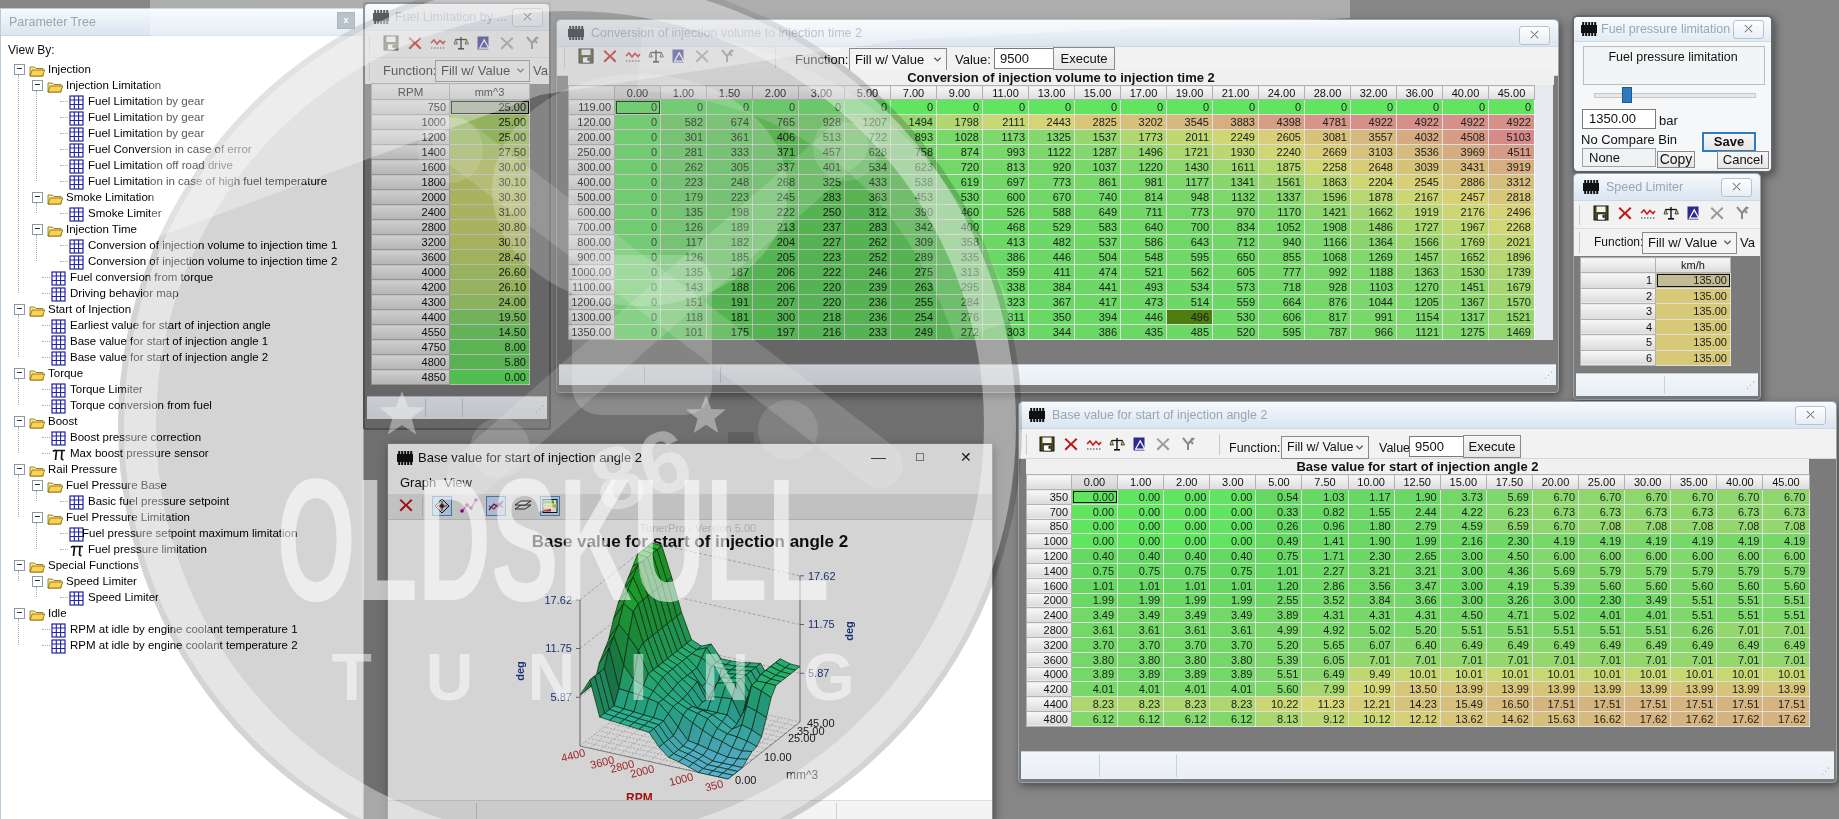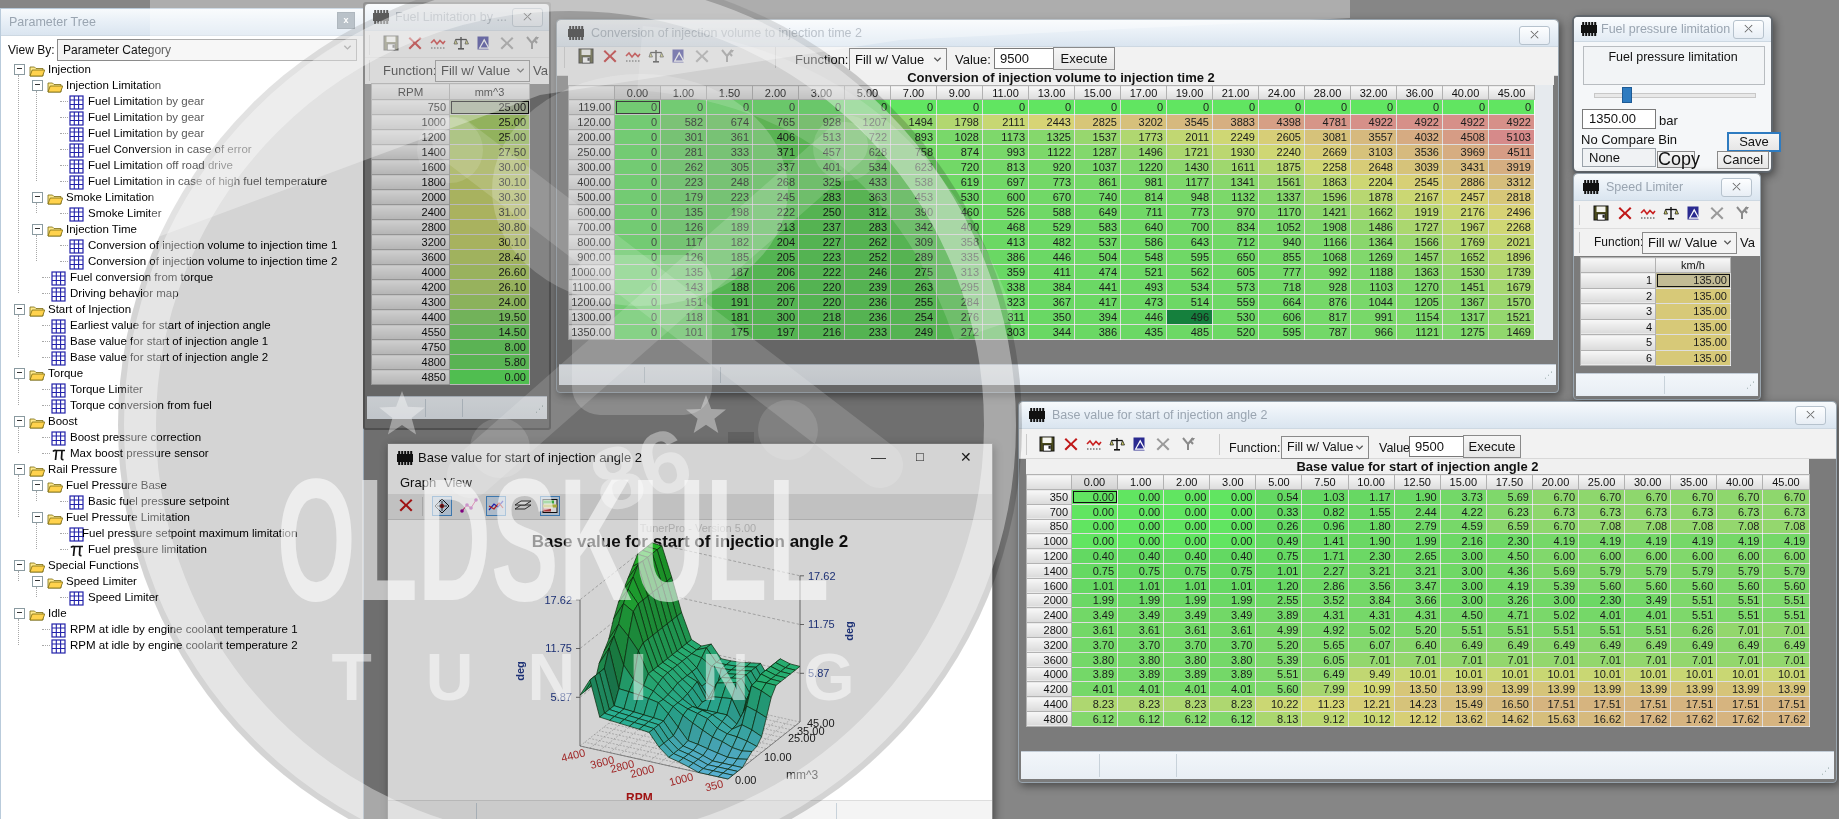--- a/index.html
+++ b/index.html
@@ -24,23 +24,20 @@
 .ssep{position:absolute;top:2px;bottom:2px;width:1px;background:#c8d2da;}
 .grip{position:absolute;width:10px;height:10px;}
 .treetxt{font-size:11.5px;color:#000;}
 </style></head><body>
 <div class="win" style="left:0px;top:8px;width:362px;height:811px;background:#fff;border:1px solid #b9cbdb;border-radius:0;box-shadow:none;">
     <div class="tb" style="border-radius:0;">
       <span class="tbtxt" style="left:8px;">Parameter Tree</span>
       <div class="abs" style="left:336px;top:3px;width:16px;height:15px;background:#9aa6b0;border:1px solid #8a96a0;color:#fff;font-size:9px;font-weight:bold;text-align:center;line-height:14px;">x</div>
     </div>
     <div class="abs" style="left:7px;top:34px;font-size:12px;color:#111;">View By:</div>
-    <div class="dd" style="left:56px;top:30px;width:298px;height:20px;line-height:20px;font-size:12px;"><span style="padding-left:5px;">Parameter Category</span><svg class="ddc" width="10" height="10" viewBox="0 0 10 10">
-        <path d="M1.5 3 L5 6.5 L8.5 3" stroke="#555" stroke-width="1.4" fill="none"></path>
-      </svg></div>
     <div class="abs" style="left:17px;top:66px;width:1px;height:218px;border-left:1px dotted #a8a8a8;"></div>
     <div class="abs" style="left:35px;top:82px;width:1px;height:90px;border-left:1px dotted #a8a8a8;"></div>
     <div class="abs" style="left:35px;top:194px;width:1px;height:10px;border-left:1px dotted #a8a8a8;"></div>
     <div class="abs" style="left:35px;top:226px;width:1px;height:26px;border-left:1px dotted #a8a8a8;"></div>
     <div class="abs" style="left:17px;top:306px;width:1px;height:42px;border-left:1px dotted #a8a8a8;"></div>
     <div class="abs" style="left:17px;top:370px;width:1px;height:26px;border-left:1px dotted #a8a8a8;"></div>
     <div class="abs" style="left:17px;top:418px;width:1px;height:26px;border-left:1px dotted #a8a8a8;"></div>
     <div class="abs" style="left:17px;top:466px;width:1px;height:42px;border-left:1px dotted #a8a8a8;"></div>
     <div class="abs" style="left:35px;top:482px;width:1px;height:10px;border-left:1px dotted #a8a8a8;"></div>
     <div class="abs" style="left:35px;top:514px;width:1px;height:26px;border-left:1px dotted #a8a8a8;"></div>
@@ -846,21 +843,21 @@
           <td style="background:#65d962;">181</td>
           <td style="background:#66d963;">300</td>
           <td style="background:#66d863;">218</td>
           <td style="background:#67d863;">236</td>
           <td style="background:#67d863;">254</td>
           <td style="background:#68d863;">276</td>
           <td style="background:#68d864;">311</td>
           <td style="background:#69d864;">350</td>
           <td style="background:#6ad864;">394</td>
           <td style="background:#6bd865;">446</td>
-          <td style="background:#15803d;">496</td>
+          <td style="background:#4d7c0f;">496</td>
           <td style="background:#6dd865;">530</td>
           <td style="background:#6fd866;">606</td>
           <td style="background:#74d868;">817</td>
           <td style="background:#78d869;">991</td>
           <td style="background:#7dd86b;">1154</td>
           <td style="background:#85d86c;">1317</td>
           <td style="background:#95d76e;">1521</td>
         </tr>
         <tr>
           <td class="rh" style="height:14px;font-size:11px;">1350.00</td>
@@ -912,22 +909,22 @@
       <div class="xbtn" style="right:7px;top:3px;">⤫</div>
     </div>
     <div class="abs" style="left:9px;top:29px;width:180px;height:37px;border:1px solid #b8bcc0;background:#f2f4f6;"></div>
     <div class="abs" style="left:9px;top:33px;width:180px;text-align:center;font-size:12.5px;color:#111;">Fuel pressure limitation</div>
     <div class="abs" style="left:20px;top:76px;width:160px;height:3px;background:#e8e8e8;border:1px solid #c8c8c8;"></div>
     <div class="abs" style="left:48px;top:70px;width:8px;height:14px;background:#2e7bc0;border:1px solid #1e5b96;"></div>
     <div class="inp" style="left:8px;top:92px;width:66px;height:18px;line-height:18px;font-size:13px;padding-left:6px;">1350.00</div>
     <div class="abs" style="left:85px;top:96px;font-size:13px;color:#111;">bar</div>
     <div class="abs" style="left:7px;top:115px;font-size:13px;color:#111;">No Compare Bin</div>
     <div class="abs" style="left:8px;top:131px;width:66px;height:17px;background:#f0f2f4;border:1px solid #9aa2aa;font-size:13px;line-height:17px;padding-left:6px;color:#111;">None</div>
-    <div class="btn" style="left:83px;top:134px;width:36px;height:15px;line-height:15px;font-size:18px;">Copy</div>
-    <div class="btn" style="left:153px;top:115px;width:50px;height:16px;line-height:16px;border:2px solid #2e7bc0;">Save</div>
+    <div class="btn" style="left:83px;top:134px;width:36px;height:15px;line-height:15px;font-size:14px;">Copy</div>
+    <div class="btn" style="left:128px;top:115px;width:50px;height:16px;line-height:16px;border:2px solid #2e7bc0;font-weight:bold;">Save</div>
     <div class="btn" style="left:143px;top:134px;width:50px;height:16px;line-height:16px;">Cancel</div>
   </div>
 <div class="win" style="left:1573px;top:173px;width:186px;height:225px;background:#7b7b7b;border:1px solid #98a4ae;">
     <div class="tb">
       <span class="abs" style="left:8px;top:5px;"><svg width="18" height="16" viewBox="0 0 18 16" style="">
           <rect x="1" y="4" width="16" height="8" fill="#111"></rect>
           <rect x="2.2" y="1" width="2" height="3.2" fill="#111"></rect>
           <rect x="5.2" y="1" width="2" height="3.2" fill="#111"></rect>
           <rect x="8.2" y="1" width="2" height="3.2" fill="#111"></rect>
           <rect x="11.2" y="1" width="2" height="3.2" fill="#111"></rect>

